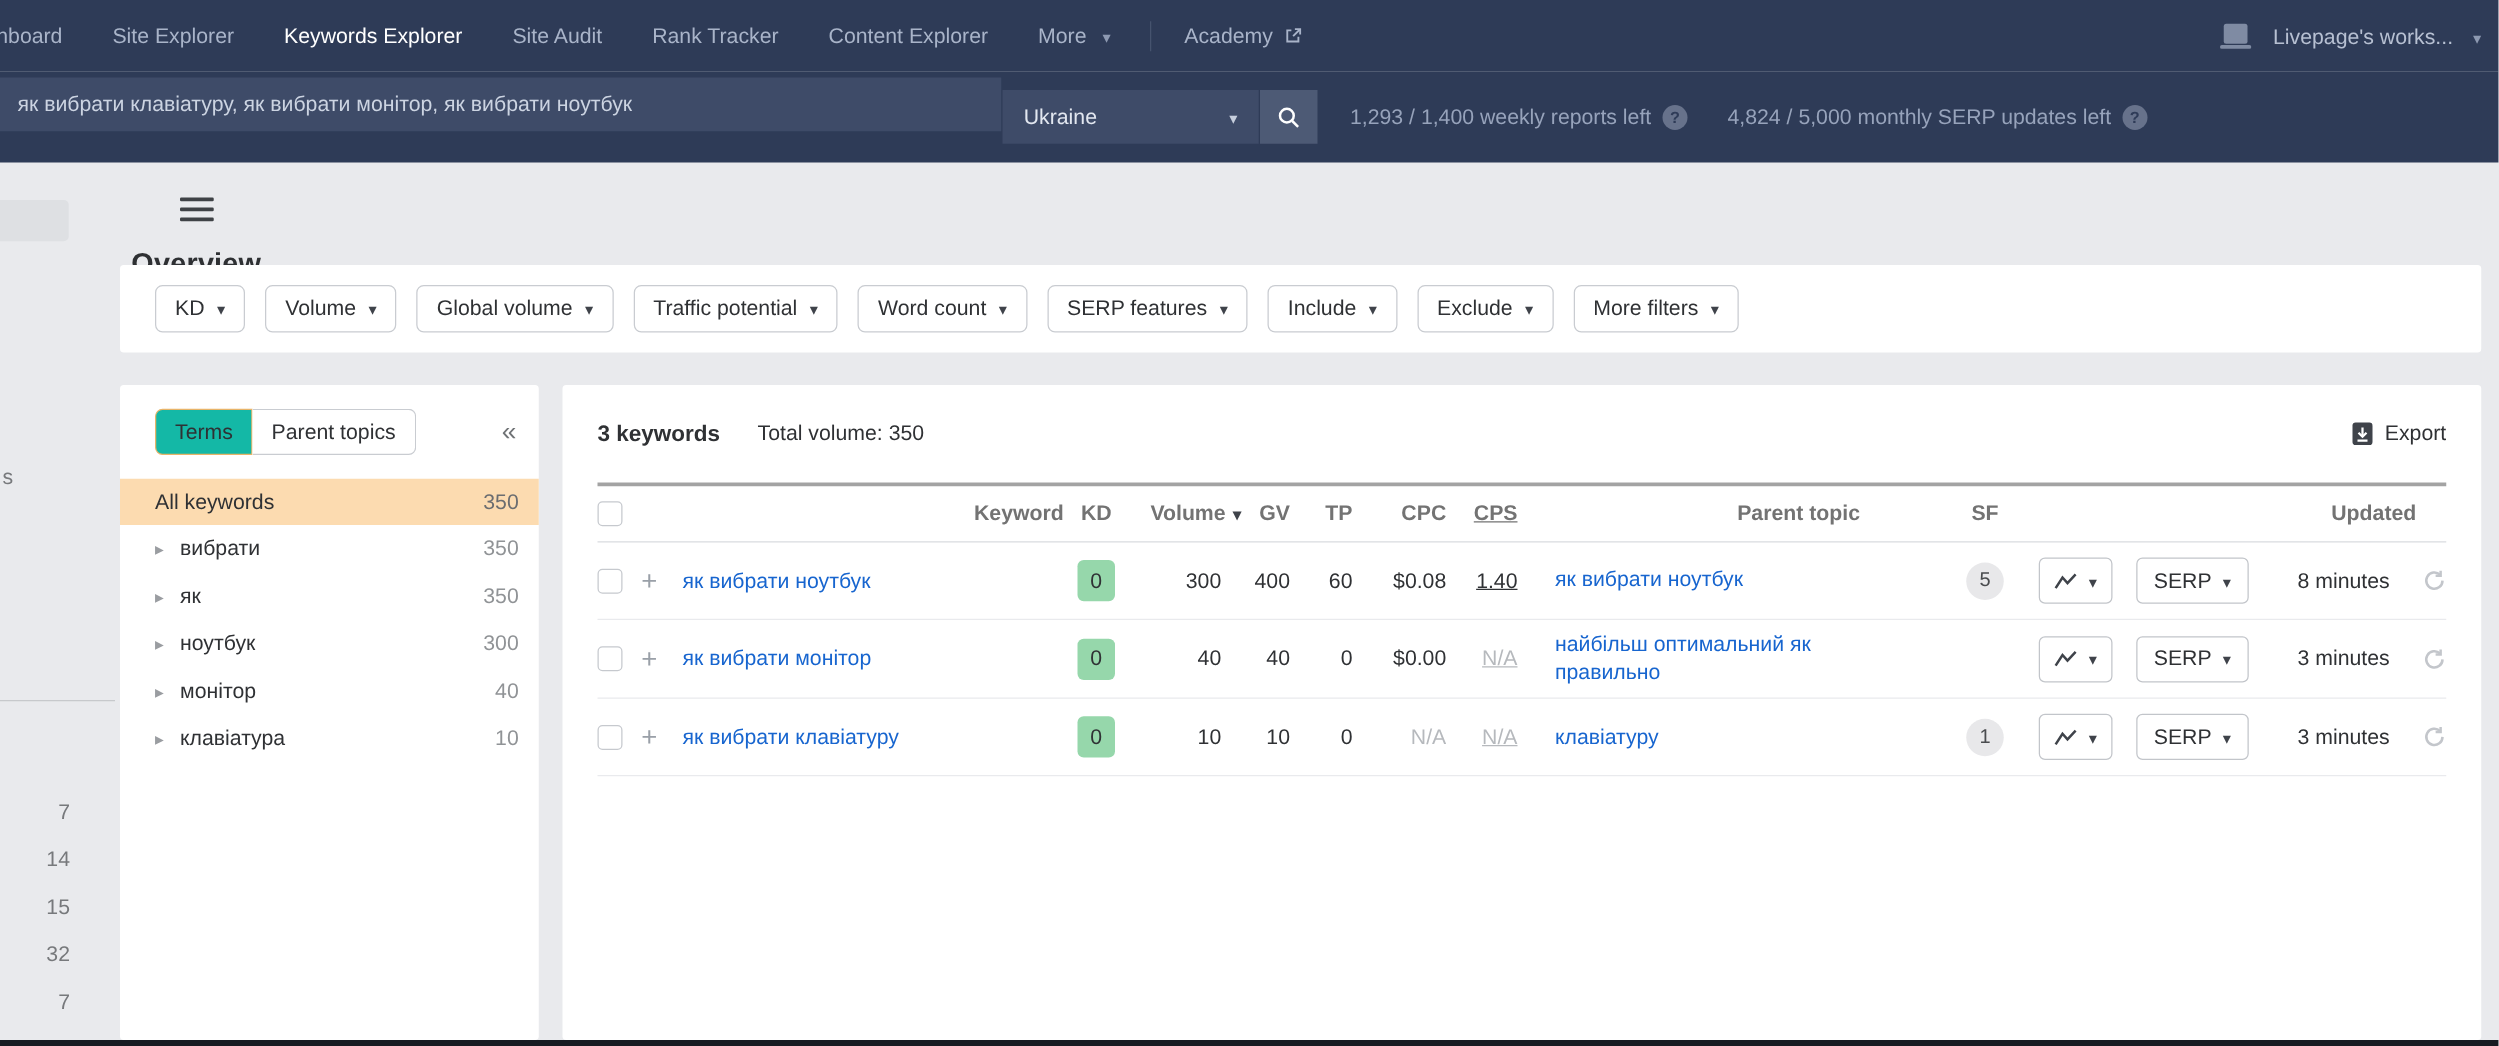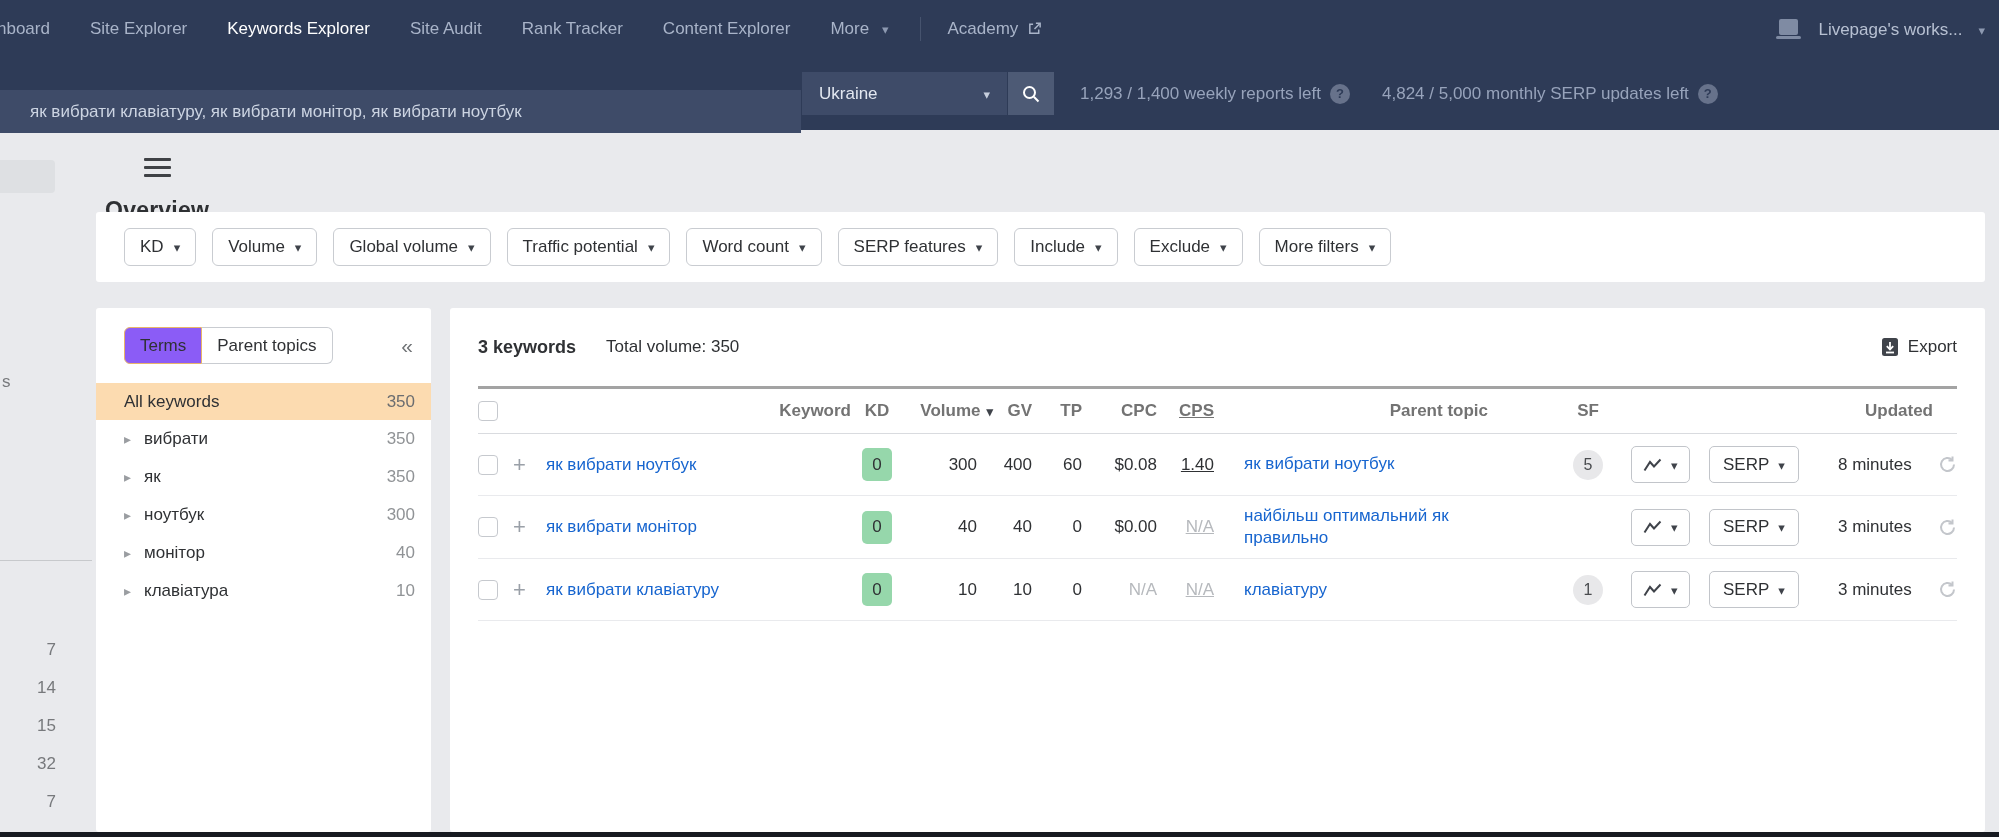--- a/index.html
+++ b/index.html
@@ -14,22 +14,22 @@
   .nav-item:first-child{padding-left:0;margin-left:-3px;}
   .nav-item.active{color:#ffffff;}
   .nav-item.has-caret::after{content:"\25BE";font-size:13px;margin-left:8px;color:#8d99b1;}
   .nav-divider{width:1px;height:24px;background:#46536e;margin:0 12px;}
   .nav-academy{display:flex;align-items:center;gap:9px;padding:0 14px;cursor:pointer;color:#a9b4c9;}
   .nav-right{margin-left:auto;display:flex;align-items:flex-end;gap:16px;padding-right:14px;}
   .account-name{color:#b7c0d2;}
   .acct-caret::after{content:"\25BE";font-size:13px;color:#8d99b1;}
 
   .searchrow{position:absolute;top:57px;left:0;right:0;height:73px;background:#2e3b57;}
-  .search-input{position:absolute;left:0;top:33px;width:801px;height:43px;background:#3e4b68;
-                border:0;outline:0;color:#ccd4e2;font-size:17px;padding:0 30px;box-sizing:border-box;
+  .search-input{position:absolute;left:0;top:5px;width:801px;height:43px;background:#3e4b68;
+                border:0;outline:0;color:#ccd4e2;font-size:17px;padding:0 14px;box-sizing:border-box;
                 font-family:"Liberation Sans",sans-serif;}
   .country{position:absolute;left:802px;top:15px;width:205px;height:43px;background:#3e4b68;
            display:flex;align-items:center;justify-content:space-between;padding:0 17px;
            box-sizing:border-box;color:#e2e7f0;font-size:17px;cursor:pointer;}
   .country .caret-lt::after{content:"\25BE";font-size:13px;color:#c6cedd;}
   .search-btn{position:absolute;left:1008px;top:15px;width:46px;height:43px;background:#4d5a75;
               display:flex;align-items:center;justify-content:center;cursor:pointer;}
   .quota{position:absolute;top:0;height:73px;display:flex;align-items:center;gap:9px;
          color:#97a3bb;font-size:17px;}
   .quota.q1{left:1080px;} .quota.q2{left:1382px;}
@@ -66,21 +66,21 @@
   .caret-dn::after{content:"\25BE";font-size:13px;color:#3f434a;}
 
   
   .sb-panel{position:absolute;left:96px;top:308px;width:335px;height:524px;background:#fff;border-radius:3px;}
   .sb-head{display:flex;align-items:center;padding:19px 18px 19px 28px;}
   .sb-tabs{display:flex;}
   .sb-tab{height:37px;display:flex;align-items:center;padding:0 15px;font-size:17px;color:#2f3134;
           border:1px solid #c9ccd1;background:#fff;box-sizing:border-box;cursor:pointer;}
   .sb-tab:first-child{border-radius:6px 0 0 6px;}
   .sb-tab:last-child{border-radius:0 6px 6px 0;border-left:none;}
-  .sb-tab.active{background:#8b5cf6;border-color:#e8b469;align-items:center;}
+  .sb-tab.active{background:#14b8a6;border-color:#e8b469;align-items:center;}
   .sb-collapse{margin-left:auto;color:#707376;font-size:21px;cursor:pointer;line-height:1;}
   .sb-collapse::after{content:"\00AB";}
   .sb-allrow{height:37px;background:#fcdbb0;display:flex;align-items:center;
              padding:0 16px 0 28px;font-size:17px;color:#2f3134;cursor:pointer;}
   .sb-allrow .sb-value{margin-left:auto;color:#6b6d70;}
   .sb-item{height:38px;display:flex;align-items:center;padding:0 16px 0 28px;font-size:17px;
            color:#2f3134;cursor:pointer;}
   .tri{margin-right:13px;color:#9a9da1;font-size:14px;}
   .tri::after{content:"\25B8";}
   .sb-item .sb-value{margin-left:auto;color:#909396;}

